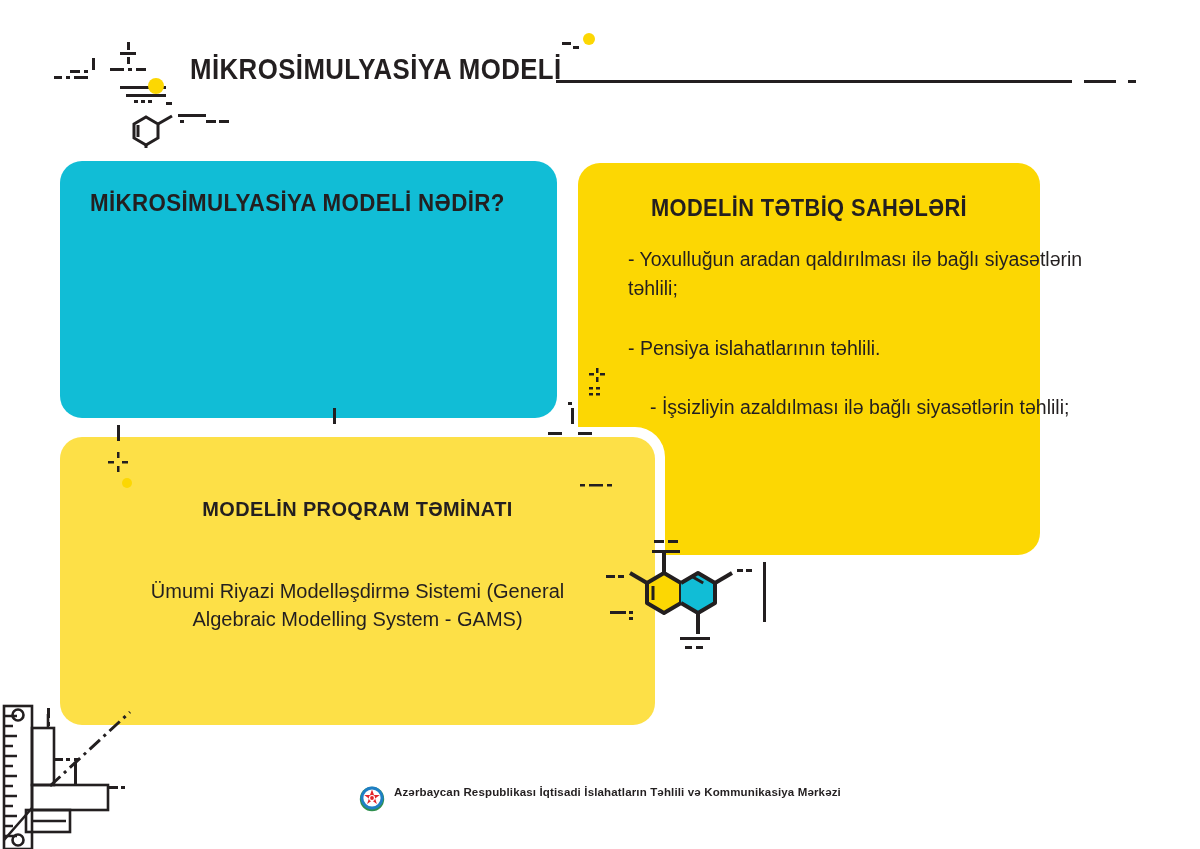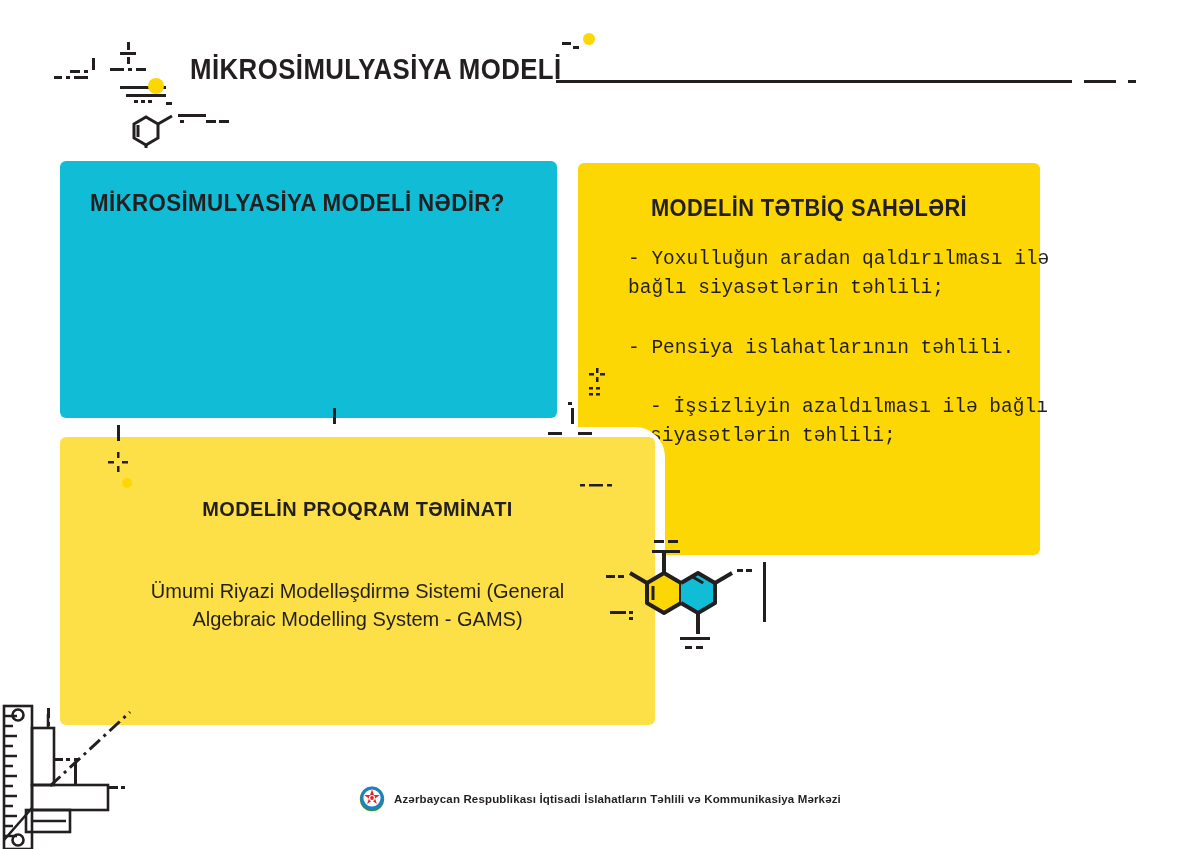--- a/index.html
+++ b/index.html
@@ -52,21 +52,21 @@
     left: 1128px;
     top: 80px;
     width: 8px;
     height: 3px;
     background: #231f20;
   }
 
   
   .card {
     position: absolute;
-    border-radius: 6px;
+    border-radius: 22px;
   }
   #card-cyan {
     left: 60px; top: 161px;
     width: 497px; height: 257px;
     background: #11bdd6;
     z-index: 3;
   }
   #card-yellow {
     left: 578px; top: 163px;
     width: 462px; height: 392px;
@@ -126,21 +126,20 @@
     position: absolute; left: 0; top: 32px;
     width: 100%;
     text-align: center;
     font-size: 23px;
     transform: scaleX(0.95);
   }
   #yellow-list {
     position: absolute; left: 50px; top: 82px;
     width: 480px;
     list-style: none;
-    font-family: Liberation Mono, monospace;
   }
   #yellow-list li {
     font-size: 19.5px;
     line-height: 1.5;
     color: #231f20;
     margin-bottom: 30px;
   }
   #yellow-list li:nth-child(3) { padding-left: 22px; }
 
   #gray-title {
@@ -159,21 +158,20 @@
     margin-top: 18px;
   }
 
   
   #footer {
     position: absolute;
     left: 0; top: 786px;
     width: 100%;
     display: flex;
     justify-content: center;
-    align-items: center;
     gap: 9px;
     z-index: 6;
   }
   #footer-text {
     font-size: 11.5px;
     font-weight: 700;
     color: #231f20;
     letter-spacing: 0.15px;
     white-space: nowrap;
   }

